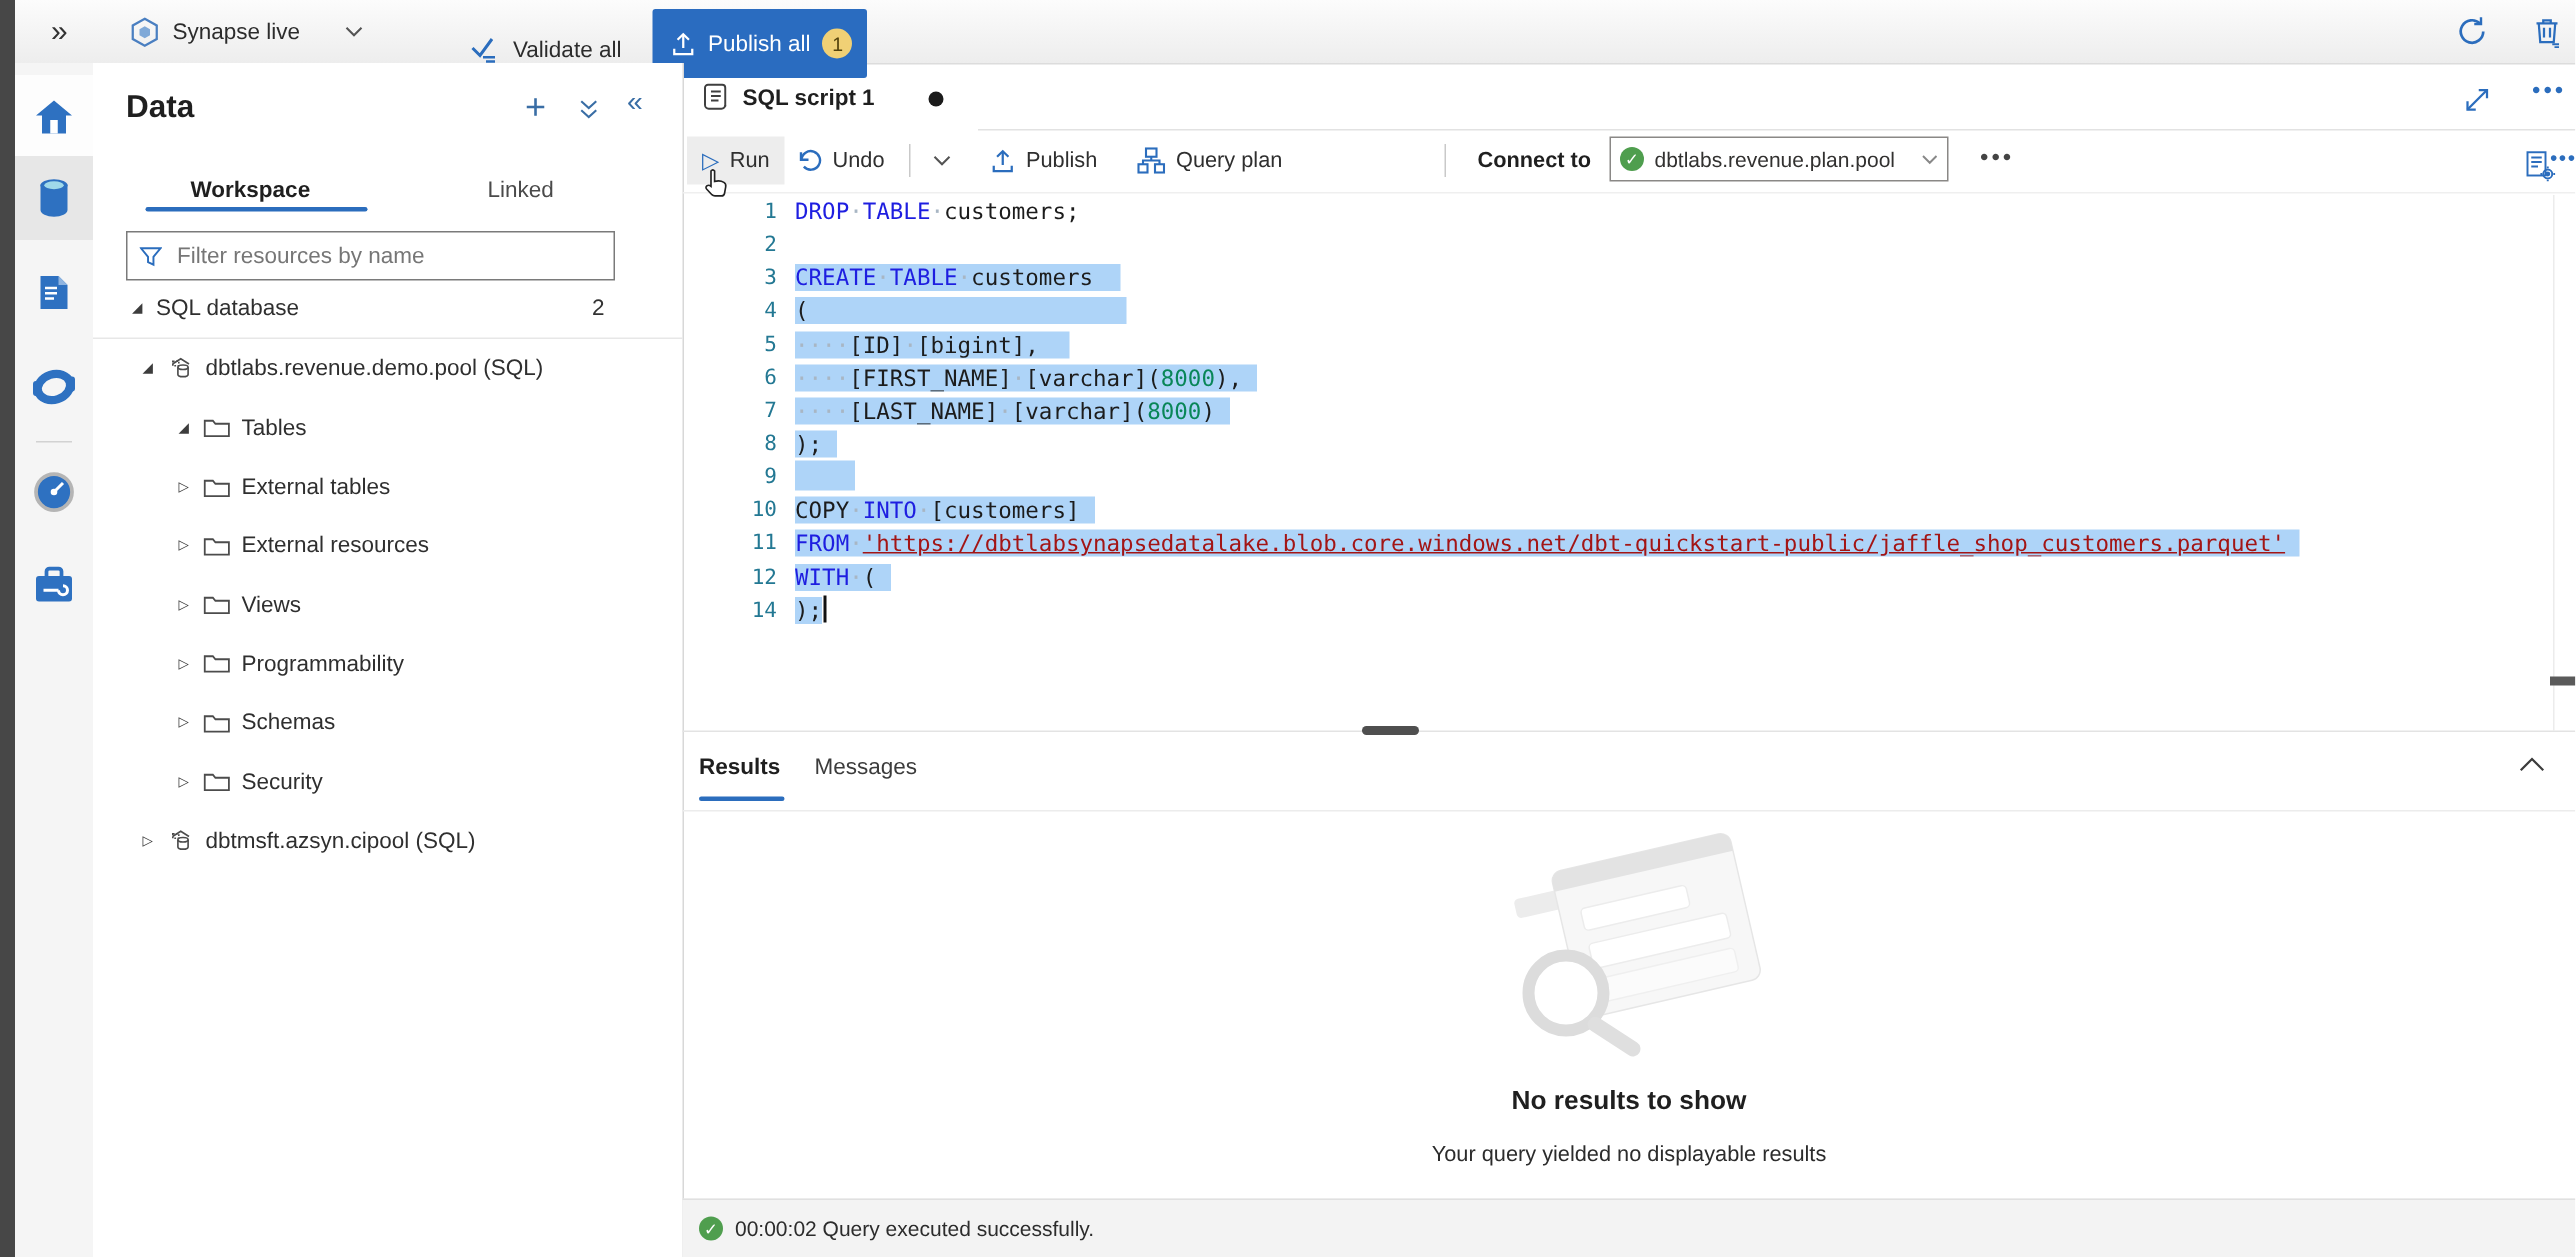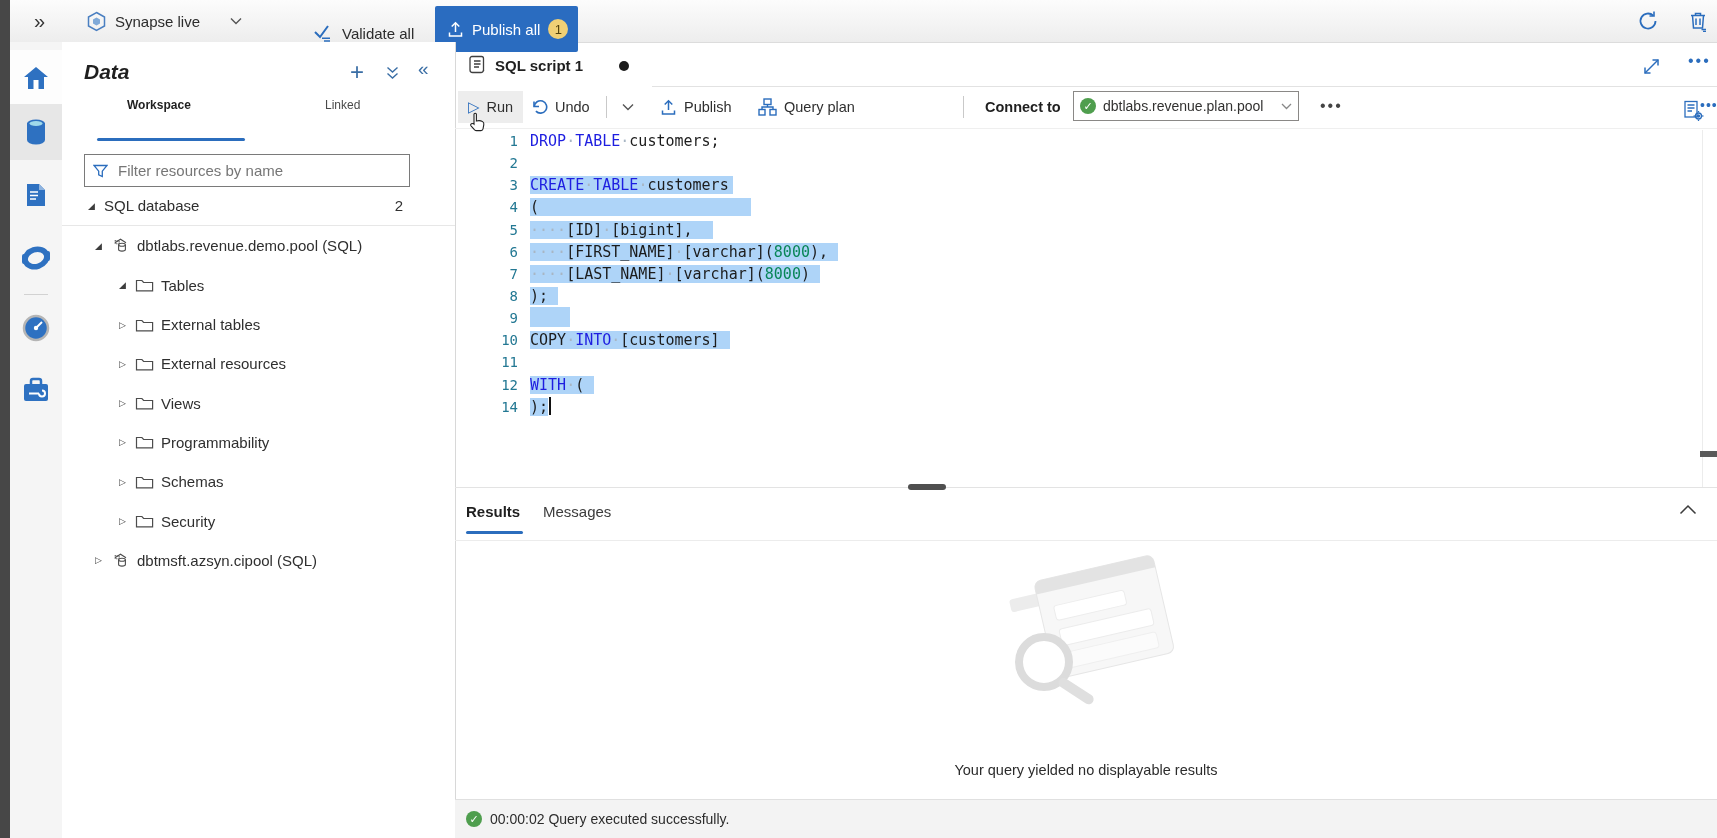--- a/index.html
+++ b/index.html
@@ -14,23 +14,23 @@
       display:flex;align-items:center;gap:8px;padding:0 10px 0 12px;color:#fff;font-size:15px;}
   #publish-badge{width:20px;height:20px;border-radius:50%;background:#f0d075;color:#55430c;font-size:13px;
       display:flex;align-items:center;justify-content:center;}
   
   #rail{left:10px;top:42px;width:52px;height:796px;background:#f5f5f5;border-right:1px solid #e9e9e9;}
   .rail-item{position:absolute;left:0;width:52px;height:56px;display:flex;align-items:center;justify-content:center;}
   .rail-sel{background:#e7e7e7;}
   .rail-home{background:#fdfdfd;}
   
   #panel{left:62px;top:42px;width:393px;height:796px;background:#fff;border-right:1px solid #d8d8d8;}
-  #panel-title{position:absolute;left:22px;top:18px;font-size:21px;font-weight:bold;color:#1f1f1f;font-style:italic;}
+  #panel-title{position:absolute;left:22px;top:18px;font-size:21px;font-weight:bold;color:#1f1f1f;}
   .panel-hicon{position:absolute;color:#3a6ea5;}
-  .ptab{position:absolute;top:56px;font-size:12px;color:#3c3c3c;}
+  .ptab{position:absolute;top:76px;font-size:15px;color:#3c3c3c;}
   #ws-underline{position:absolute;left:35px;top:96px;width:148px;height:3px;background:#2b6dbd;border-radius:2px;}
   #filter-box{position:absolute;left:22px;top:112px;width:326px;height:33px;border:1px solid #7a7a7a;background:#fff;
       display:flex;align-items:center;padding:0 8px;gap:8px;box-sizing:border-box;}
   #filter-box input{border:0;outline:0;flex:1;font-size:15px;font-family:inherit;color:#333;}
   #filter-box input::placeholder{color:#767676;}
   #tree{position:absolute;left:0;top:144px;width:393px;}
   .trow{display:flex;align-items:center;height:39.3px;font-size:15px;color:#2f2f2f;}
   .trow.tdiv{border-bottom:1px solid #e7e7e7;}
   .lvl0{padding-left:26px;} .lvl1{padding-left:33px;} .lvl2{padding-left:57px;}
   .texp{width:16px;font-size:9px;color:#3d3d3d;flex:none;}
@@ -422,21 +422,21 @@
       <div class="codeline">
         <span class="lnum">1</span>
         <span class="lcontent"><span class="ck">DROP</span><span class="cd">·</span><span class="ck">TABLE</span><span class="cd">·</span><span class="ct">customers;</span></span>
       </div>
       <div class="codeline">
         <span class="lnum">2</span>
         <span class="lcontent"></span>
       </div>
       <div class="codeline">
         <span class="lnum">3</span>
-        <span class="lcontent"><span class="selw" style="padding-right: 4px;"><span class="ck">CREATE</span><span class="cd">·</span><span class="ck">TABLE</span><span class="cd">·</span><span class="ct">customers</span></span></span>
+        <span class="lcontent"><span class="selw" style="padding-right: 18px;"><span class="ck">CREATE</span><span class="cd">·</span><span class="ck">TABLE</span><span class="cd">·</span><span class="ct">customers</span></span></span>
       </div>
       <div class="codeline">
         <span class="lnum">4</span>
         <span class="lcontent"><span class="selw" style="padding-right: 212px;"><span class="ct">(</span></span></span>
       </div>
       <div class="codeline">
         <span class="lnum">5</span>
         <span class="lcontent"><span class="selw" style="padding-right: 20px;"><span class="cd">····</span><span class="ct">[ID]</span><span class="cd">·</span><span class="ct">[bigint],</span></span></span>
       </div>
       <div class="codeline">
@@ -454,20 +454,21 @@
       <div class="codeline">
         <span class="lnum">9</span>
         <span class="lcontent"><span class="selw" style="display: inline-block; width: 40px; height: 20px; vertical-align: -4px;"></span></span>
       </div>
       <div class="codeline">
         <span class="lnum">10</span>
         <span class="lcontent"><span class="selw" style="padding-right: 10px;"><span class="ct">COPY</span><span class="cd">·</span><span class="ck">INTO</span><span class="cd">·</span><span class="ct">[customers]</span></span></span>
       </div>
       <div class="codeline">
         <span class="lnum">11</span>
+        <span class="lcontent"><span class="selw" style="padding-right: 10px;"><span class="ck">FROM</span><span class="cd">·</span><span class="cu">'https://dbtlabsynapsedatalake.blob.core.windows.net/dbt-quickstart-public/jaffle_shop_customers.parquet'</span></span></span>
       </div>
       <div class="codeline">
         <span class="lnum">12</span>
         <span class="lcontent"><span class="selw" style="padding-right: 10px;"><span class="ck">WITH</span><span class="cd">·</span><span class="ct">(</span></span></span>
       </div>
       <div class="codeline">
         <span class="lnum">14</span>
         <span class="lcontent"><span class="selw" style="padding-right: 0px;"><span class="ct">);</span></span><span class="caret"></span></span>
       </div>
     </div>
@@ -496,20 +497,21 @@
         <rect x="58" y="28" width="122" height="100" rx="7" fill="#f7f7f7" stroke="#e6e6e6"></rect>
         <path d="M58 35 a7 7 0 0 1 7-7 h108 a7 7 0 0 1 7 7 v6 h-122 z" fill="#e3e3e3"></path>
         <rect x="72" y="56" width="72" height="15" rx="3" fill="#ffffff" stroke="#ececec"></rect>
         <rect x="72" y="80" width="94" height="17" rx="3" fill="#ffffff" stroke="#ececec"></rect>
         <rect x="72" y="104" width="94" height="16" rx="3" fill="#fbfbfb" stroke="#efefef"></rect>
       </g>
       <circle cx="58" cy="120" r="25" fill="#ffffff" stroke="#dcdcdc" stroke-width="8"></circle>
       <rect x="76" y="134" width="40" height="10" rx="5" fill="#dfdfdf" transform="rotate(33 76 134)"></rect>
     </svg>
   </div>
+  <div class="abs" id="empty-title">No results to show</div>
   <div class="abs" id="empty-sub">Your query yielded no displayable results</div>
 
   <div class="abs" id="statusbar">
     <span class="check-circle">✓</span>
     <span>00:00:02 Query executed successfully.</span>
   </div>
 
 </div>
 
 </body></html>

